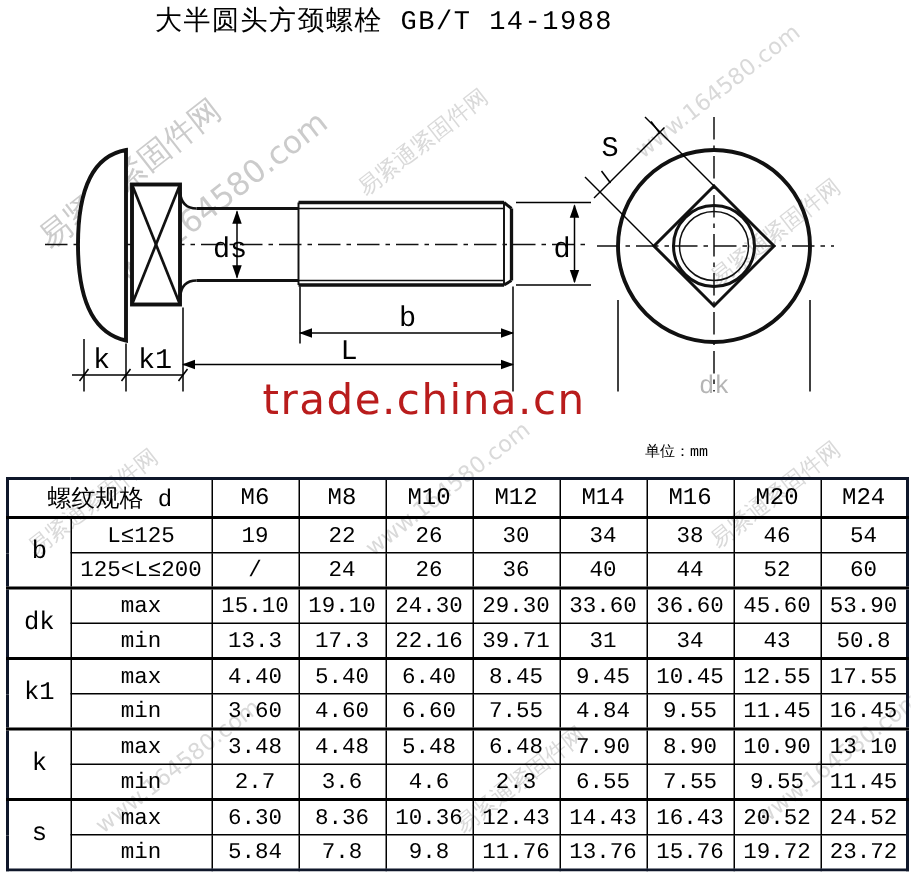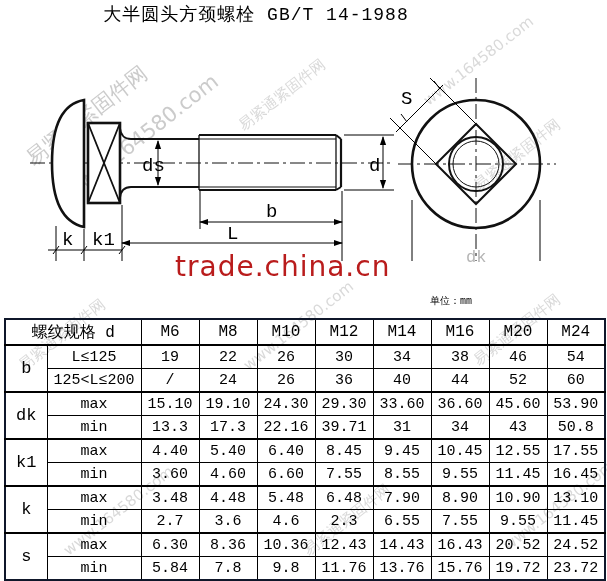--- a/index.html
+++ b/index.html
@@ -240,21 +240,21 @@
         <td>10.45</td>
         <td>12.55</td>
         <td>17.55</td>
       </tr>
       <tr>
         <td class="sublabel">min</td>
         <td>3.60</td>
         <td>4.60</td>
         <td>6.60</td>
         <td>7.55</td>
-        <td>8.55</td>
+        <td>4.84</td>
         <td>9.55</td>
         <td>11.45</td>
         <td>16.45</td>
       </tr>
       <tr class="group-start">
         <th rowspan="2" class="glabel">k</th>
         <td class="sublabel">max</td>
         <td>3.48</td>
         <td>4.48</td>
         <td>5.48</td>

